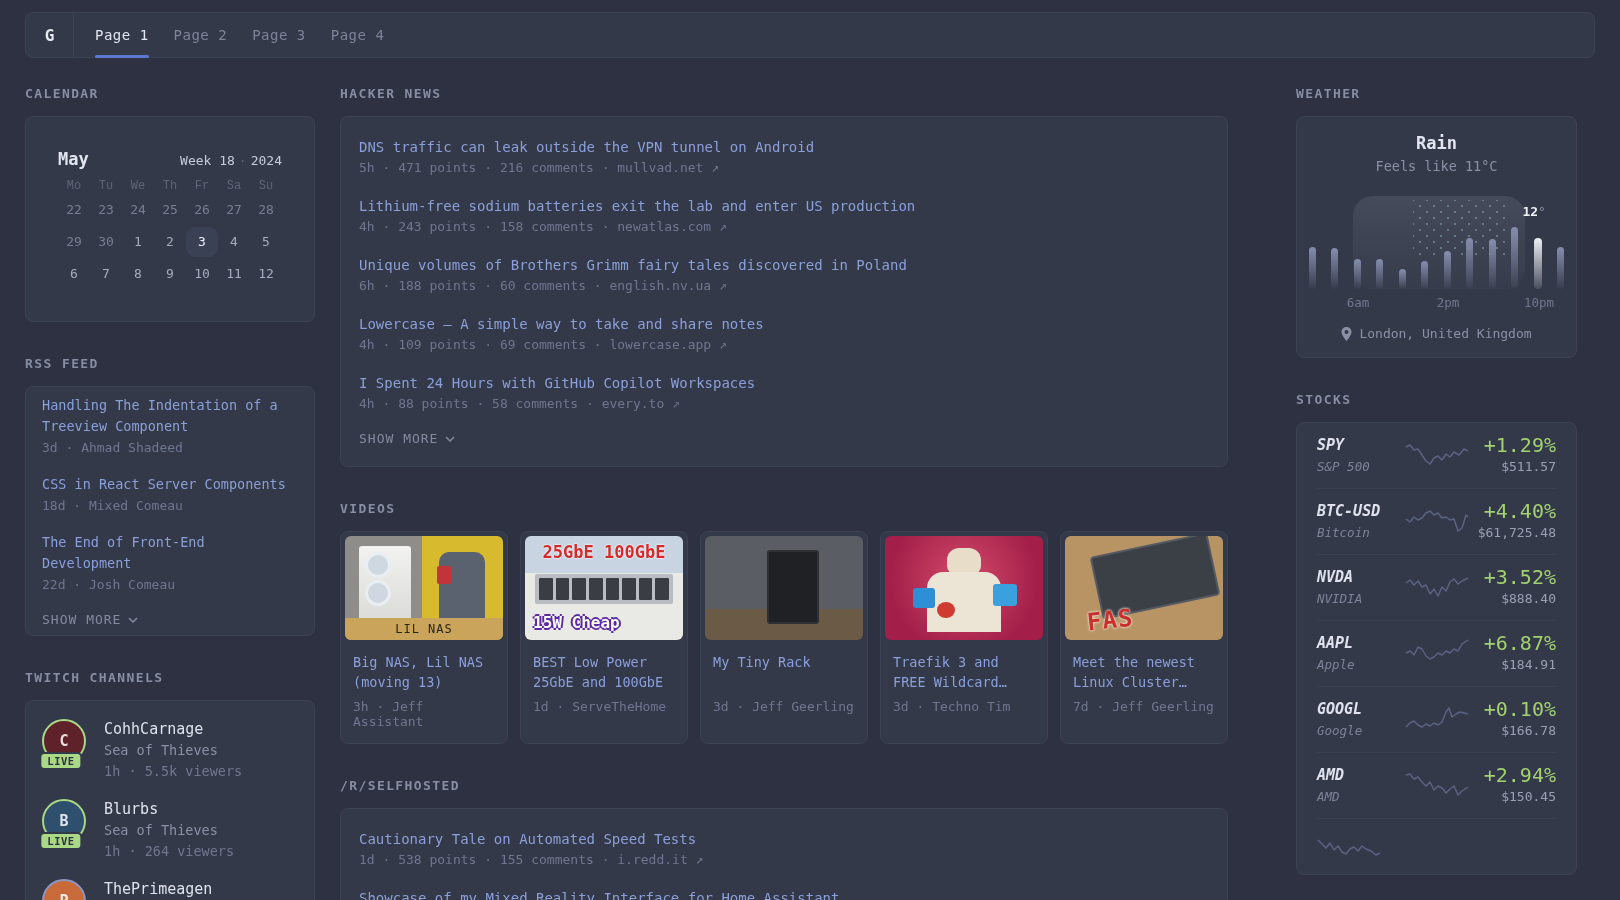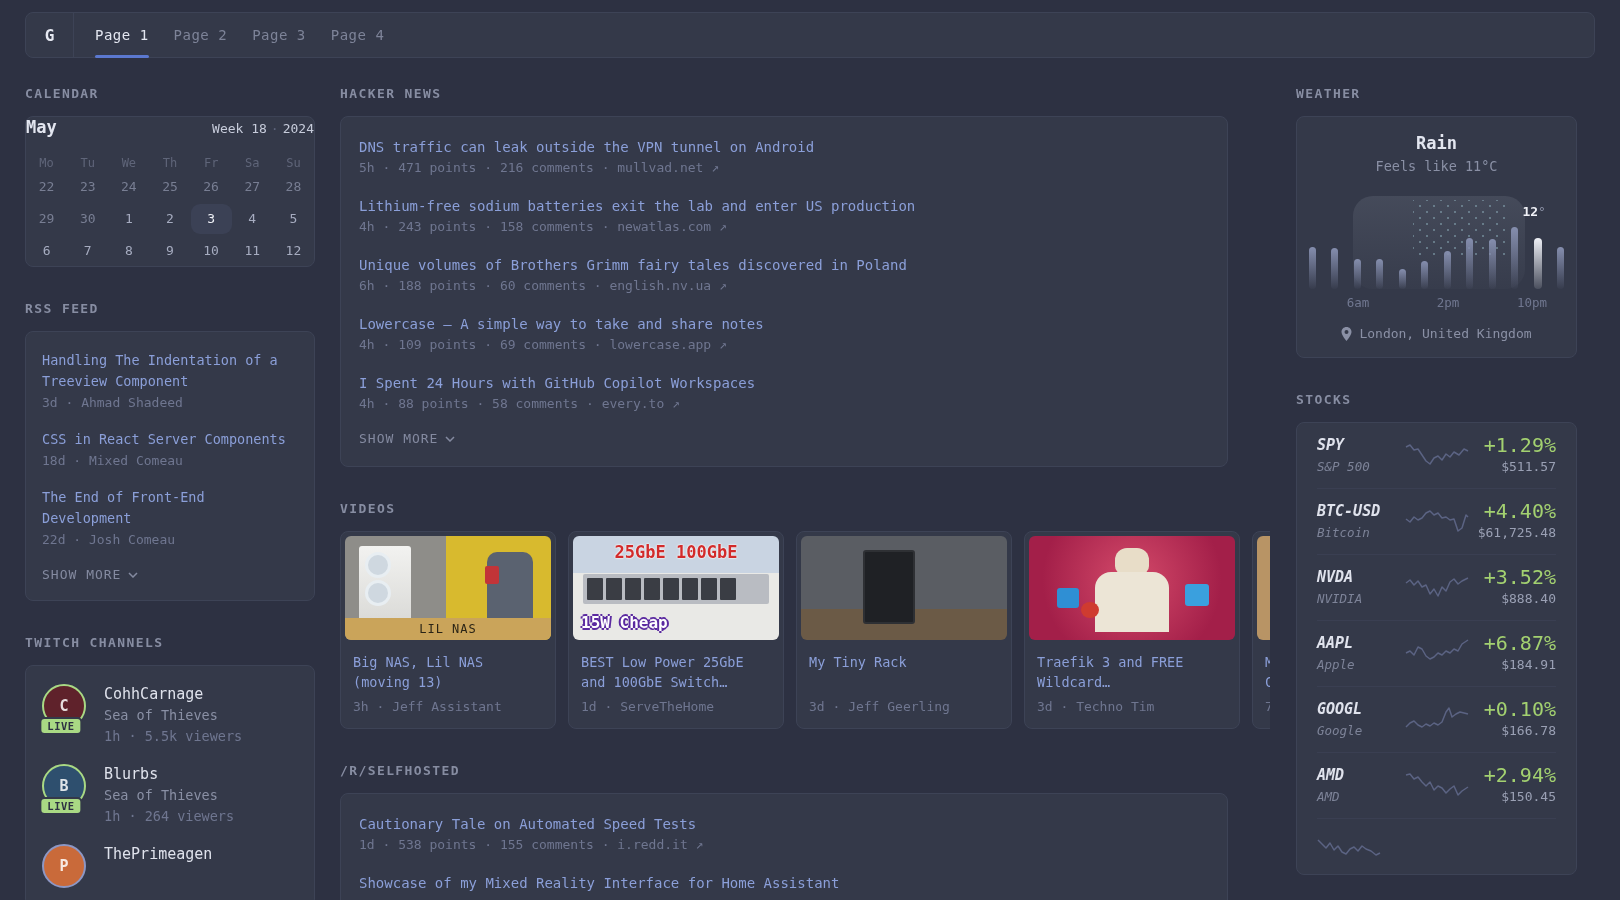--- a/index.html
+++ b/index.html
@@ -23,59 +23,59 @@
 
   
   .columns{display:flex;padding:0 25px;margin-top:28px;align-items:flex-start;}
   .col-left{width:290px;flex:none;}
   .col-mid{width:888px;flex:none;margin-left:25px;}
   .col-right{width:281px;flex:none;margin-left:68px;}
   .widget + .widget{margin-top:34px;}
   .widget-title{font-size:13px;font-weight:bold;letter-spacing:1.4px;color:var(--muted);margin-bottom:15px;}
 
   
-  .calendar-card{padding:0;}
+  .calendar-card{padding:32px;}
   .cal-head{display:flex;justify-content:space-between;align-items:baseline;}
   .cal-month{font-size:17px;color:#e3e6f0;font-weight:bold;}
   .cal-week{font-size:13px;color:#c7ccdb;}
   .cal-week .dot{color:#5d647c;padding:0 4px;}
   .cal-grid{display:grid;grid-template-columns:repeat(7,1fr);row-gap:2px;}
-  .cal-grid.weekdays{margin-top:17px;}
+  .cal-grid.weekdays{margin-top:8px;font-family:Liberation Mono, monospace;}
   .wd{font-size:12px;color:#5f6579;text-align:center;height:18px;line-height:18px;}
   .day{font-size:13px;color:#a6acc0;text-align:center;height:30px;line-height:30px;border-radius:9px;}
   .day.muted{color:#787e93;}
   .day.current{background:#3b4155;color:#eef0f6;}
 
   
   .feed-card{padding:20px 18px;}
   .feed-item-title{display:block;color:var(--link);font-size:14px;line-height:20px;cursor:pointer;}
   .feed-item-meta{color:var(--dim);font-size:13px;line-height:20px;margin-top:1px;}
   .feed-item + .feed-item{margin-top:18px;}
-  .rss-card{padding:18px 16px;}
+  .rss-card{padding:8px 16px;}
   .rss-card .feed-item-title{font-size:13.5px;line-height:21px;}
   .rss-card .feed-item-meta{font-size:13px;line-height:21px;margin-top:0;}
   .rss-card .feed-item + .feed-item{margin-top:16px;}
   .show-more{margin-top:17px;display:flex;align-items:center;gap:7px;color:#8artrary;color:#848aa0;font-size:13px;letter-spacing:1px;cursor:pointer;}
   .chev{width:10px;height:6px;display:inline-block;}
 
   
   .twitch-card{padding:18px 16px;}
   .tw-row{display:flex;align-items:flex-start;cursor:pointer;}
   .tw-row + .tw-row{margin-top:17px;}
   .avatar-wrap{position:relative;width:50px;flex:none;margin-right:12px;}
   .avatar{width:44px;height:44px;border-radius:50%;border:2.5px solid #8d97c4;display:flex;align-items:center;justify-content:center;font-size:15px;font-weight:bold;color:rgba(255,255,255,.85);}
   .tw-row.live .avatar{border-color:var(--live);}
   .live-badge{position:absolute;left:19px;transform:translateX(-50%);bottom:-7px;background:var(--live);color:#2d3142;font-size:10.5px;font-weight:bold;padding:1px 6px;border-radius:5px;border:2px solid var(--card);letter-spacing:.5px;}
   .tw-name{font-size:15px;color:#dfe2ec;line-height:20px;}
   .tw-game{font-size:13.5px;color:#8a90a5;line-height:21px;margin-top:1px;}
   .tw-meta{font-size:13.5px;color:#6f7690;line-height:21px;}
 
   
   .videos-row{width:930px;display:flex;gap:12px;overflow:hidden;}
-  .video-card{width:216px;flex:none;background:var(--card);border:1px solid var(--border);border-radius:8px;cursor:pointer;}
+  .video-card{width:168px;flex:none;background:var(--card);border:1px solid var(--border);border-radius:8px;cursor:pointer;}
   .thumb{height:104px;margin:4px;border-radius:6px;position:relative;overflow:hidden;}
   .video-body{padding:8px 12px 14px;}
   .video-title{color:var(--link);font-size:13.5px;line-height:20px;height:40px;overflow:hidden;}
   .video-meta{color:var(--dim);font-size:13px;margin-top:7px;}
   
   .thumb-1{background:linear-gradient(90deg,#8e8d89 0 49%,#d8ba2e 49% 100%);}
   .thumb-1 .case{position:absolute;left:14px;top:10px;width:52px;height:80px;background:linear-gradient(#f2f2f0,#d9d9d6);border-radius:3px;}
   .thumb-1 .fan{position:absolute;left:20px;width:26px;height:26px;border-radius:50%;background:#cfd8e0;border:3px solid #e8eef2;}
   .thumb-1 .banner{position:absolute;bottom:0;left:0;right:0;height:22px;background:#caa45a;display:flex;align-items:center;justify-content:center;font-size:12px;font-weight:normal;color:#2a2416;letter-spacing:1px;}
   .thumb-1 .person{position:absolute;right:18px;top:16px;width:46px;height:70px;background:#5a6270;border-radius:10px 10px 0 0;}
@@ -406,21 +406,21 @@
               <div class="bar" style="height:50px"></div>
               <div class="bar" style="height:62px"></div>
               <div class="bar current" style="height:51px"></div>
               <div class="bar" style="height:42px"></div>
             </div>
             <div class="peak-label"><span>12</span><span class="deg">°</span></div>
           </div>
           <div class="w-times">
             <span style="left:49px">6am</span>
             <span style="left:139px">2pm</span>
-            <span style="left:223px">10pm</span>
+            <span style="left:230px">10pm</span>
           </div>
           <div class="w-loc">
             <svg width="11" height="14" viewBox="0 0 11 14">
                 <path d="M5.5 0C2.5 0 0.5 2.2 0.5 5c0 3.4 5 9 5 9s5-5.6 5-9c0-2.8-2-5-5-5zm0 7a2 2 0 110-4 2 2 0 010 4z" fill="#8a90a5"></path>
               </svg>
             <span>London, United Kingdom</span>
           </div>
         </div>
       </section>
 

